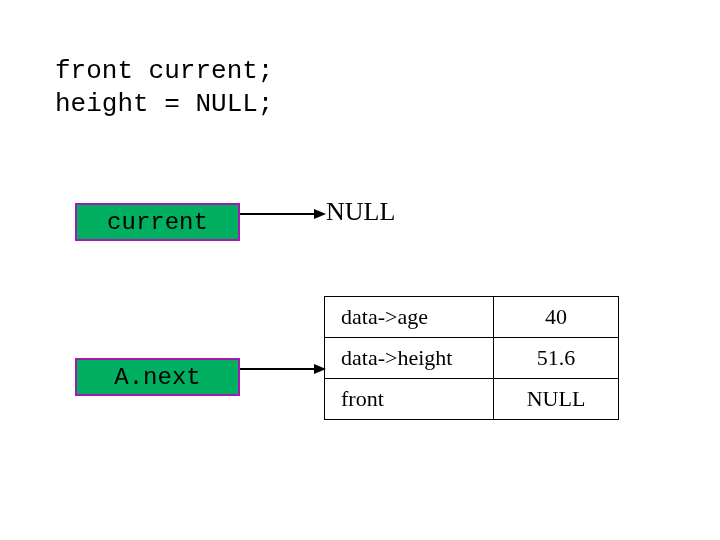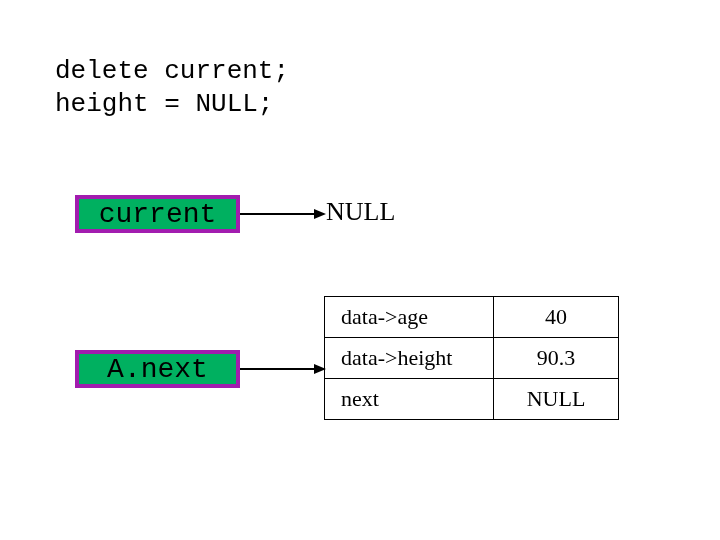--- a/index.html
+++ b/index.html
@@ -15,27 +15,28 @@
     position: absolute;
     left: 55px;
     top: 55px;
     font-family: "Courier New", Courier, monospace;
     font-size: 26px;
     line-height: 1.25;
   }
   .green-box {
     position: absolute;
     background: #00b060;
-    border: 4px solid #a21caf;
+    border: 2px solid #a21caf;
     font-family: "Courier New", Courier, monospace;
-    font-size: 28px;
+    font-size: 24px;
     display: flex;
     align-items: center;
     justify-content: center;
     box-sizing: border-box;
+    margin-top: 8px;
   }
   #box-current {
     left: 75px;
     top: 195px;
     width: 165px;
     height: 38px;
   }
   #box-afront {
     left: 75px;
     top: 350px;
@@ -72,21 +73,21 @@
   }
   svg.arrow {
     position: absolute;
     overflow: visible;
   }
 </style>
 </head>
 <body>
 
 <div class="code-block">
-  <div>delete current;</div>
+  <div>front current;</div>
   <div>height = NULL;</div>
 </div>
 
 <div id="box-current" class="green-box">
   <span>current</span>
 </div>
 
 <svg class="arrow" style="left:240px; top:205px; width:86px; height:20px;">
   <line x1="0" y1="9" x2="74" y2="9" stroke="#000" stroke-width="2"></line>
   <polygon points="74,4 86,9 74,14" fill="#000"></polygon>
@@ -104,20 +105,20 @@
 </svg>
 
 <table class="node-table">
   <tbody>
       <tr>
     <td class="label">data-&gt;age</td>
     <td class="value">40</td>
   </tr>
   <tr>
     <td class="label">data-&gt;height</td>
-    <td class="value">90.3</td>
+    <td class="value">51.6</td>
   </tr>
   <tr>
-    <td class="label">next</td>
+    <td class="label">front</td>
     <td class="value">NULL</td>
   </tr>
 </tbody>
   </table>
 
 </body></html>

